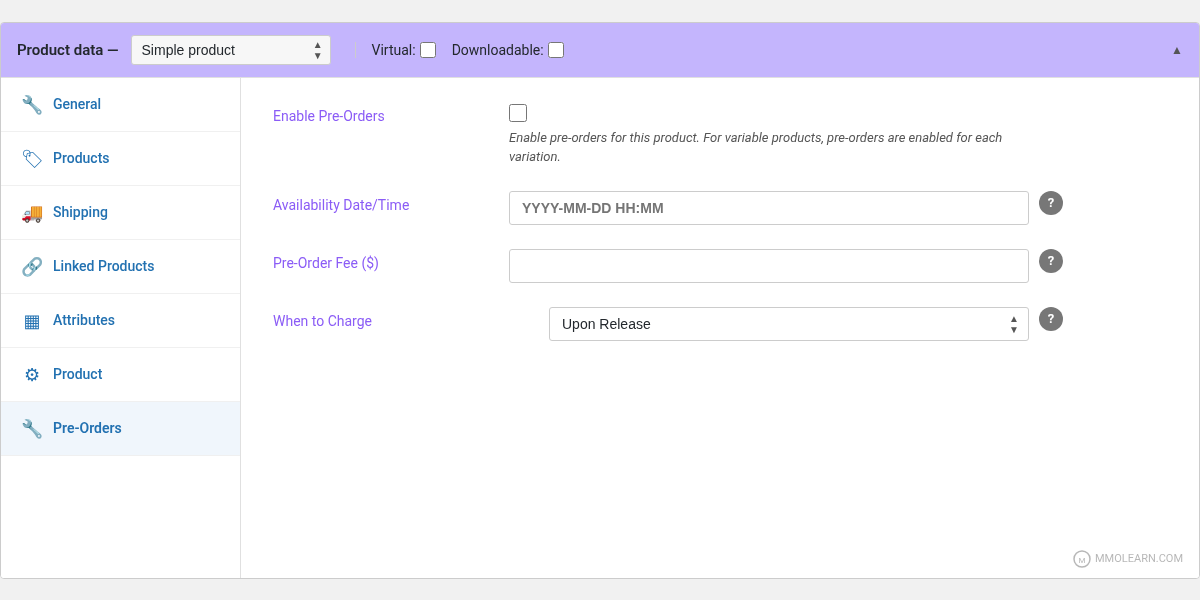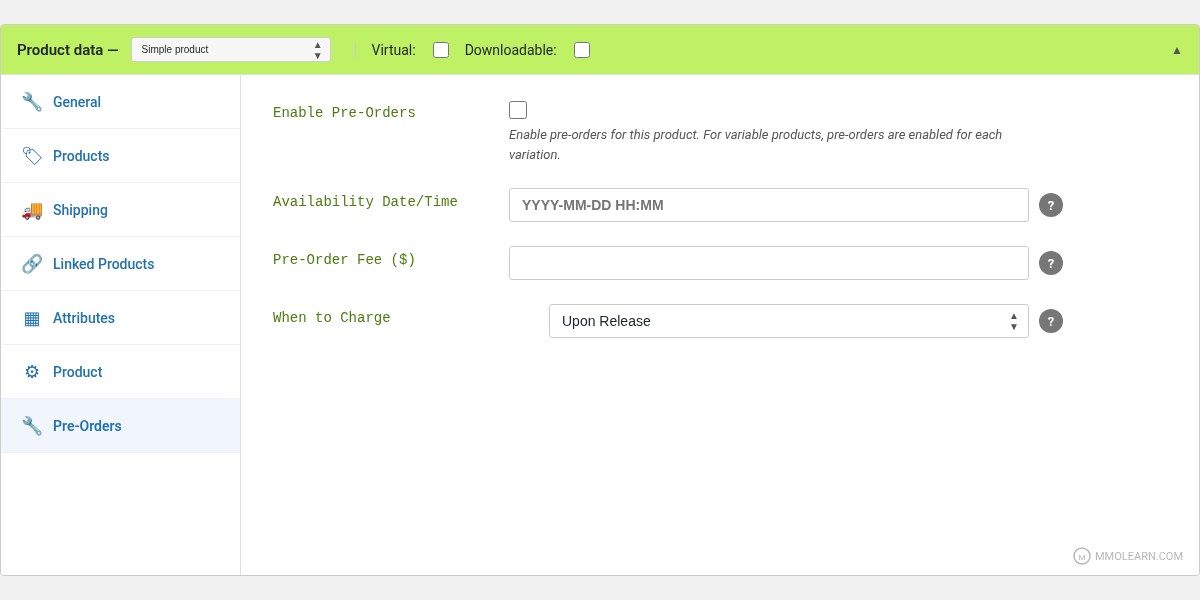--- a/index.html
+++ b/index.html
@@ -17,41 +17,41 @@
       background: #fff;
       border: 1px solid #ccc;
       border-radius: 4px;
       overflow: hidden;
     }
     
     .panel-header {
       display: flex;
       align-items: center;
       padding: 12px 16px;
-      background: #bef264;
+      background: #c4b5fd;
       border-bottom: 1px solid #e0e0e0;
       gap: 12px;
     }
     .panel-title {
       font-size: 15px;
       font-weight: 600;
       color: #23282d;
       white-space: nowrap;
     }
     .select-wrapper {
       position: relative;
       display: inline-flex;
       align-items: center;
     }
     .select-wrapper select {
       appearance: none;
       border: 1px solid #ccc;
       border-radius: 3px;
       padding: 6px 32px 6px 10px;
-      font-size: 10px;
+      font-size: 14px;
       color: #23282d;
       background: #f7f7f7;
       cursor: pointer;
       min-width: 200px;
     }
     .select-arrows {
       position: absolute;
       right: 8px;
       display: flex;
       flex-direction: column;
@@ -64,21 +64,21 @@
       display: flex;
       align-items: center;
       gap: 16px;
       margin-left: 12px;
       border-left: 1px solid #ccc;
       padding-left: 16px;
     }
     .checkbox-label {
       display: flex;
       align-items: center;
-      gap: 17px;
+      gap: 4px;
       font-size: 14px;
       color: #23282d;
     }
     .checkbox-label input[type="checkbox"] {
       width: 16px;
       height: 16px;
       border: 1px solid #bbb;
       cursor: pointer;
     }
     .collapse-btn {
@@ -132,28 +132,26 @@
     .form-row {
       display: flex;
       align-items: flex-start;
       margin-bottom: 24px;
       gap: 16px;
     }
     .form-label {
       width: 220px;
       flex-shrink: 0;
       font-size: 14px;
-      color: #4d7c0f;
+      color: #8b5cf6;
       padding-top: 6px;
-      font-family: Liberation Mono, monospace;
     }
     .form-field {
       flex: 1;
       display: flex;
-      align-items: center;
       gap: 10px;
     }
     .form-field input[type="text"] {
       width: 100%;
       max-width: 520px;
       padding: 8px 12px;
       border: 1px solid #ccc;
       border-radius: 3px;
       font-size: 14px;
       color: #aaa;

